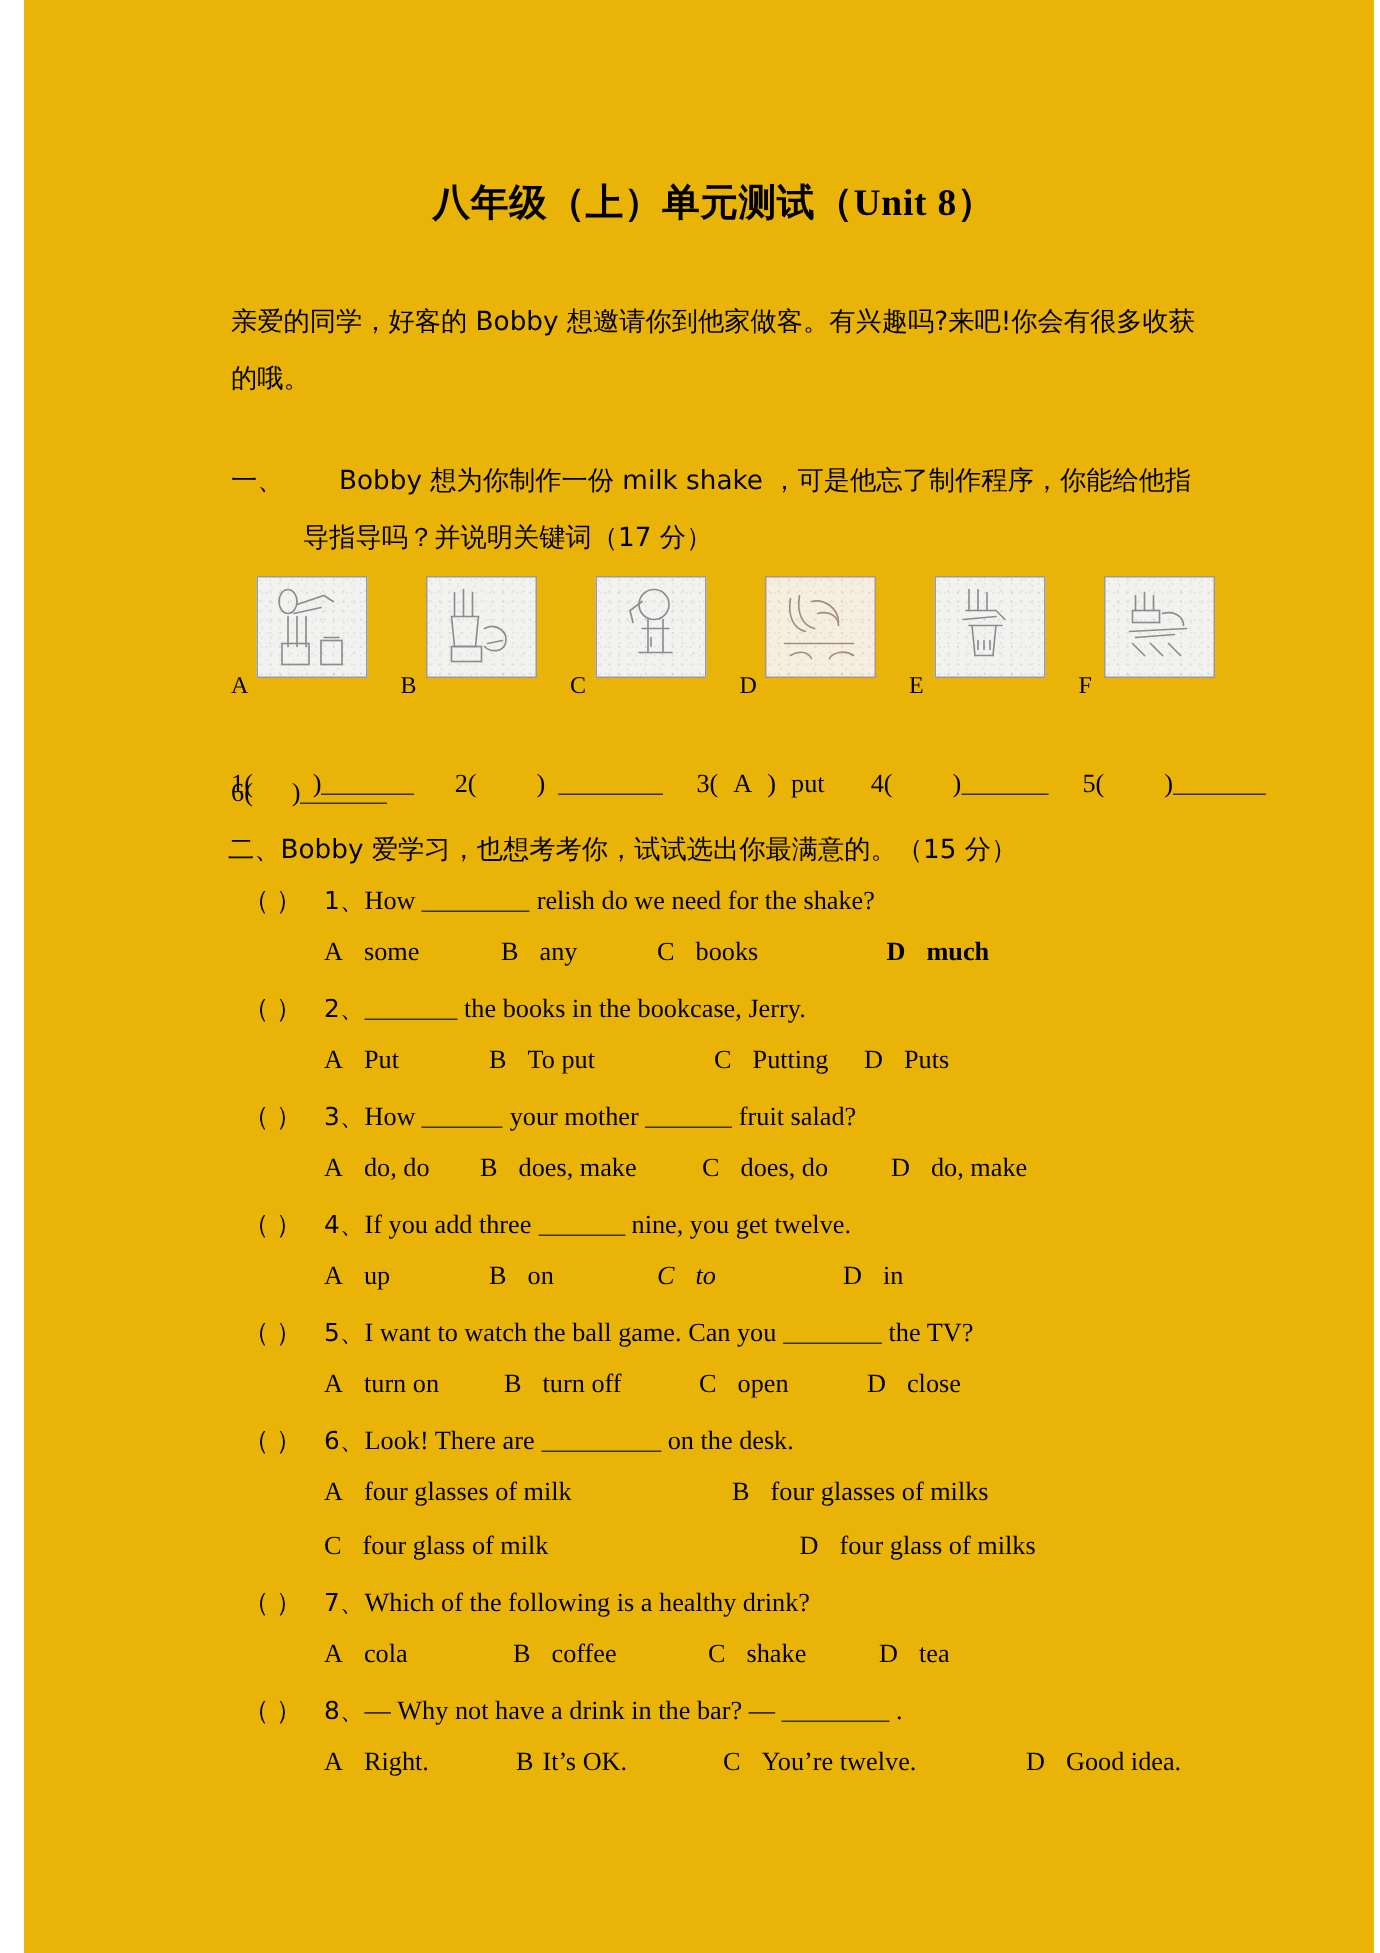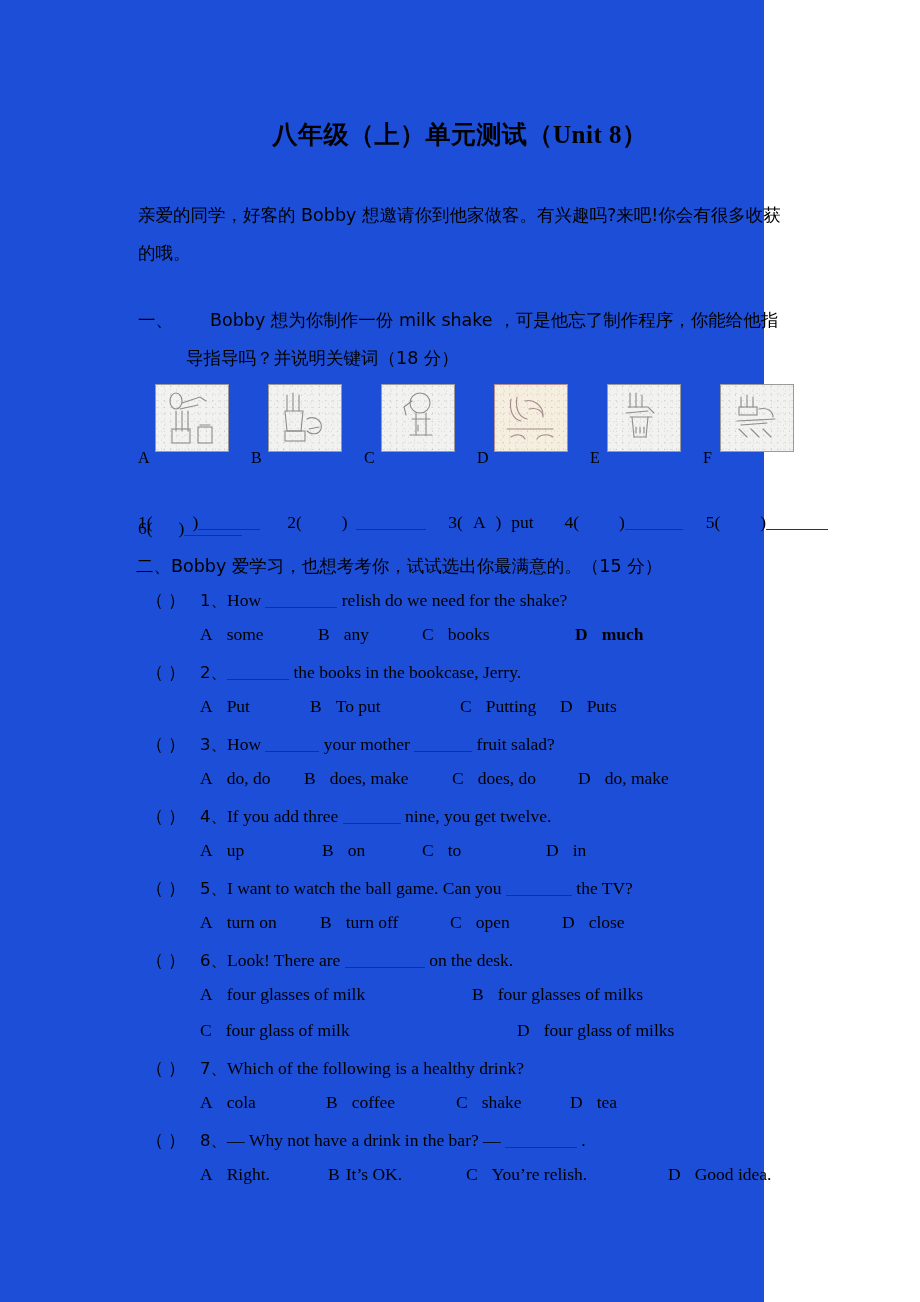--- a/index.html
+++ b/index.html
@@ -10,24 +10,24 @@
   body {
     width: 920px;
     height: 1302px;
     position: relative;
     font-family: "Liberation Serif", "DejaVu Serif", serif;
     color: #000000;
     overflow: hidden;
   }
   .page {
     position: absolute;
-    left: 0; top: 0;
-    width: 764px;
+    left: 16px; top: 0;
+    width: 900px;
     height: 1302px;
-    background: #1d4ed8;
+    background: #eab308;
   }
 
   
   .doc-title {
     position: absolute;
     left: 0;
     top: 118px;
     width: 920px;
     text-align: center;
     font-size: 25px;
@@ -170,21 +170,21 @@
 
   <div class="doc-title">
     <span class="cn">八年级（上）单元测试</span><span class="en">（Unit 8）</span>
   </div>
 
   <div class="intro">亲爱的同学，好客的 Bobby 想邀请你到他家做客。有兴趣吗?来吧!你会有很多收获的哦。</div>
 
   <div class="sec1-line1">
     <span class="sec1-num">一、</span><span>Bobby 想为你制作一份 milk shake ，可是他忘了制作程序，你能给他指</span>
   </div>
-  <div class="sec1-line2">导指导吗？并说明关键词（18 分）</div>
+  <div class="sec1-line2">导指导吗？并说明关键词（17 分）</div>
 
   <div class="pic-row">
 
     <div class="pic-cell" style="left:0px;">
       <div class="pic-frame">
         <svg viewBox="0 0 72 66">
           <g stroke="#8d8d8d" stroke-width="1.1" fill="none" stroke-linecap="round">
             <ellipse cx="20" cy="16" rx="6" ry="8"></ellipse>
             <path d="M26 18 L44 12 L50 16"></path>
             <path d="M24 24 L42 20"></path>
@@ -332,22 +332,22 @@
     <span class="opt" style="left:104px;"><span class="letter">B</span><span class="otext">does, make</span></span>
     <span class="opt" style="left:252px;"><span class="letter">C</span><span class="otext">does, do</span></span>
     <span class="opt" style="left:378px;"><span class="letter">D</span><span class="otext">do, make</span></span>
   </div>
 
   <div class="q" style="top:804px;">
     <span class="q-paren">（    ）</span><span class="q-no">4、</span><span>If you add three </span><span class="q-blank" style="width:58px;"></span><span> nine, you get twelve.</span>
   </div>
   <div class="opts" style="left:200px;top:840px;width:520px;">
     <span class="opt" style="left:0px;"><span class="letter">A</span><span class="otext">up</span></span>
-    <span class="opt" style="left:110px;margin-left:12px;"><span class="letter">B</span><span class="otext">on</span></span>
-    <span class="opt" style="left:222px;"><span class="letter">C</span><span class="otext">to</span></span>
+    <span class="opt" style="left:110px;"><span class="letter">B</span><span class="otext">on</span></span>
+    <span class="opt" style="left:222px;font-style:italic;"><span class="letter">C</span><span class="otext">to</span></span>
     <span class="opt" style="left:346px;"><span class="letter">D</span><span class="otext">in</span></span>
   </div>
 
   <div class="q" style="top:876px;">
     <span class="q-paren">（    ）</span><span class="q-no">5、</span><span>I want to watch the ball game. Can you </span><span class="q-blank" style="width:66px;"></span><span>  the TV?</span>
   </div>
   <div class="opts" style="left:200px;top:912px;width:520px;">
     <span class="opt" style="left:0px;"><span class="letter">A</span><span class="otext">turn on</span></span>
     <span class="opt" style="left:120px;"><span class="letter">B</span><span class="otext">turn off</span></span>
     <span class="opt" style="left:250px;"><span class="letter">C</span><span class="otext">open</span></span>
@@ -375,17 +375,17 @@
     <span class="opt" style="left:256px;"><span class="letter">C</span><span class="otext">shake</span></span>
     <span class="opt" style="left:370px;"><span class="letter">D</span><span class="otext">tea</span></span>
   </div>
 
   <div class="q" style="top:1128px;">
     <span class="q-paren">（    ）</span><span class="q-no">8、</span><span>— Why not have a drink in the bar?     — </span><span class="q-blank" style="width:72px;"></span><span> .</span>
   </div>
   <div class="opts" style="left:200px;top:1164px;width:640px;">
     <span class="opt" style="left:0px;"><span class="letter">A</span><span class="otext">Right.</span></span>
     <span class="opt" style="left:128px;"><span class="letter">B</span><span class="otext" style="margin-left:6px;">It’s OK.</span></span>
-    <span class="opt" style="left:266px;"><span class="letter">C</span><span class="otext">You’re relish.</span></span>
+    <span class="opt" style="left:266px;"><span class="letter">C</span><span class="otext">You’re twelve.</span></span>
     <span class="opt" style="left:468px;"><span class="letter">D</span><span class="otext">Good idea.</span></span>
   </div>
 
 </div>
 
 </body></html>

